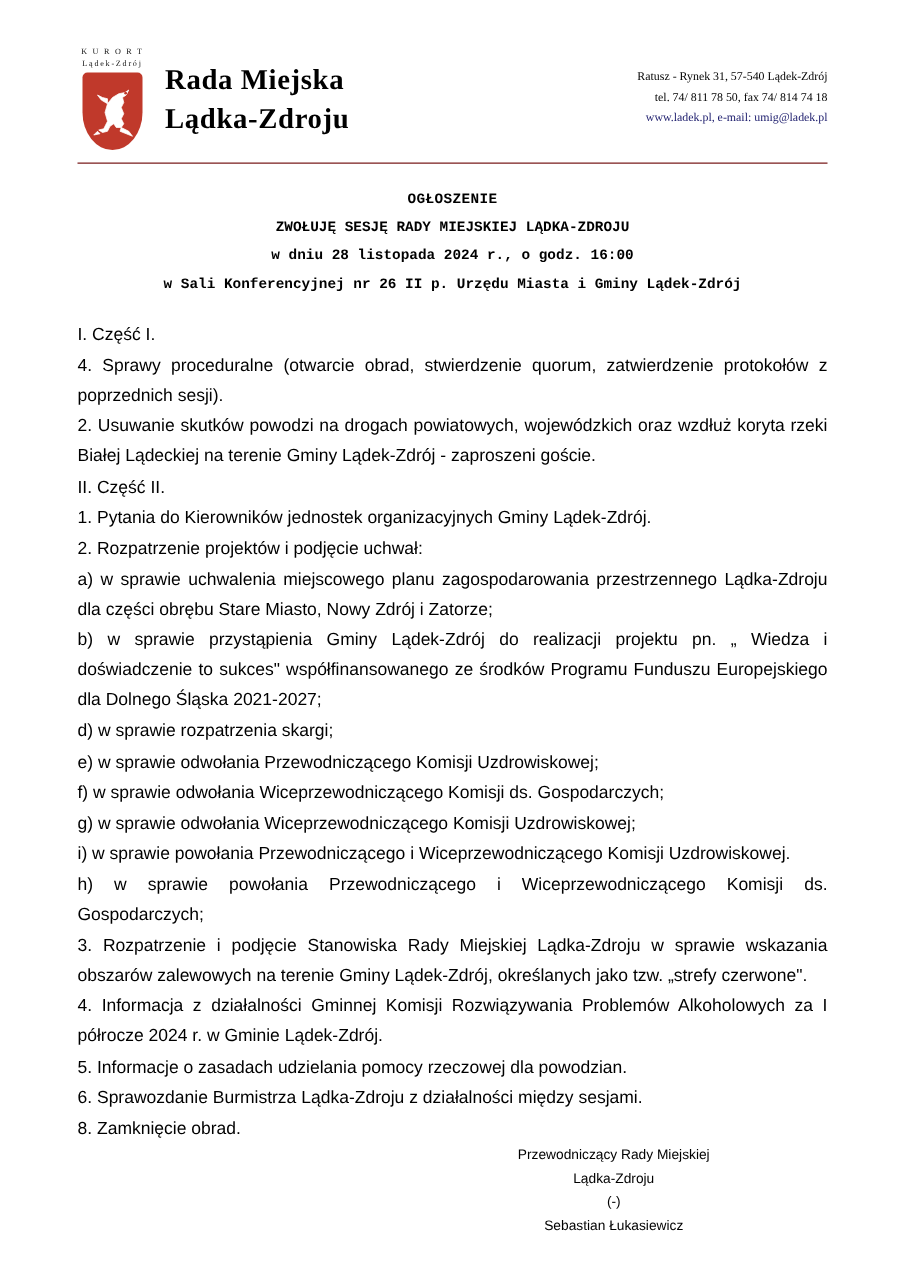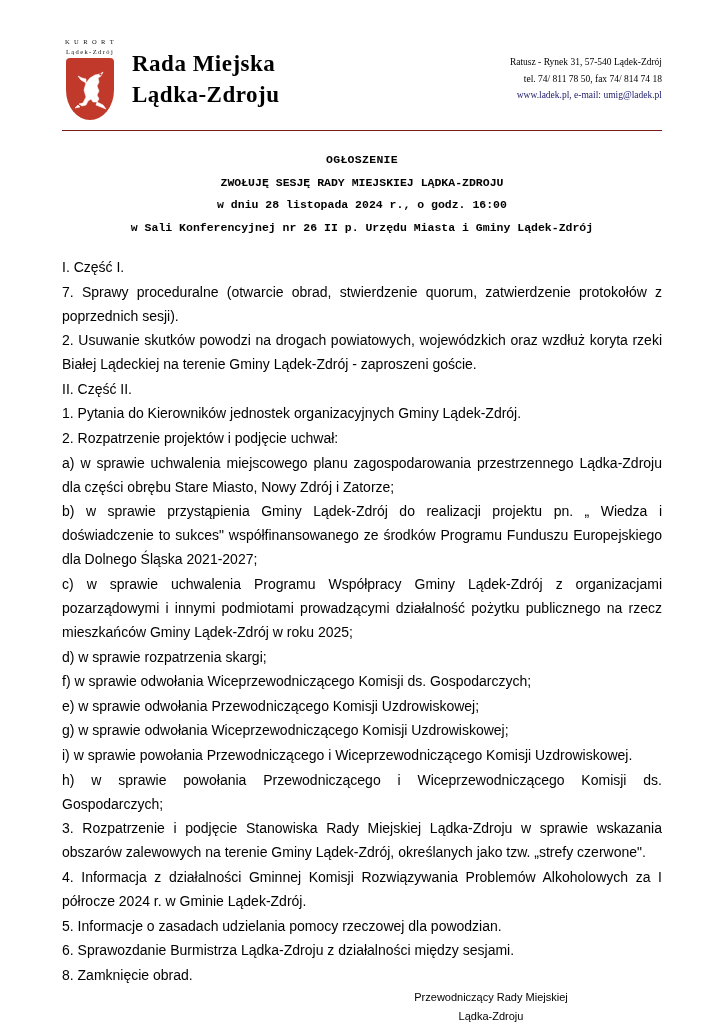--- a/index.html
+++ b/index.html
@@ -162,31 +162,30 @@
 
   <div class="title-block">
     <div class="t1">OGŁOSZENIE</div>
     <div>ZWOŁUJĘ SESJĘ RADY MIEJSKIEJ LĄDKA-ZDROJU</div>
     <div>w dniu 28 listopada 2024 r., o godz. 16:00</div>
     <div>w Sali Konferencyjnej nr 26 II p. Urzędu Miasta i Gminy Lądek-Zdrój</div>
   </div>
 
   <div class="body-text">
     <p class="p-justify">I. Część I.</p>
-    <p class="p-justify">7. Sprawy proceduralne (otwarcie obrad, stwierdzenie quorum, zatwierdzenie protokołów z poprzednich sesji).</p>
+    <p class="p-justify">4. Sprawy proceduralne (otwarcie obrad, stwierdzenie quorum, zatwierdzenie protokołów z poprzednich sesji).</p>
     <p class="p-justify">2. Usuwanie skutków powodzi na drogach powiatowych, wojewódzkich oraz wzdłuż koryta rzeki Białej Lądeckiej na terenie Gminy Lądek-Zdrój - zaproszeni goście.</p>
     <p class="p-justify">II. Część II.</p>
     <p class="p-justify">1. Pytania do Kierowników jednostek organizacyjnych Gminy Lądek-Zdrój.</p>
     <p class="p-justify">2. Rozpatrzenie projektów i podjęcie uchwał:</p>
     <p class="p-justify">a) w sprawie uchwalenia miejscowego planu zagospodarowania przestrzennego Lądka-Zdroju dla części obrębu Stare Miasto, Nowy Zdrój i Zatorze;</p>
     <p class="p-justify">b) w sprawie przystąpienia Gminy Lądek-Zdrój do realizacji projektu pn. „ Wiedza i doświadczenie to sukces" współfinansowanego ze środków Programu Funduszu Europejskiego dla Dolnego Śląska 2021-2027;</p>
-    <p class="p-justify">c) w sprawie uchwalenia Programu Współpracy Gminy Lądek-Zdrój z organizacjami pozarządowymi i innymi podmiotami prowadzącymi działalność pożytku publicznego na rzecz mieszkańców Gminy Lądek-Zdrój w roku 2025;</p>
     <p class="p-justify">d) w sprawie rozpatrzenia skargi;</p>
+    <p class="p-justify">e) w sprawie odwołania Przewodniczącego Komisji Uzdrowiskowej;</p>
     <p class="p-justify">f) w sprawie odwołania Wiceprzewodniczącego Komisji ds. Gospodarczych;</p>
-    <p class="p-justify">e) w sprawie odwołania Przewodniczącego Komisji Uzdrowiskowej;</p>
     <p class="p-justify">g) w sprawie odwołania Wiceprzewodniczącego Komisji Uzdrowiskowej;</p>
     <p class="p-justify">i) w sprawie powołania Przewodniczącego i Wiceprzewodniczącego Komisji Uzdrowiskowej.</p>
     <p class="p-justify">h) w sprawie powołania Przewodniczącego i Wiceprzewodniczącego Komisji ds. Gospodarczych;</p>
     <p class="p-justify">3. Rozpatrzenie i podjęcie Stanowiska Rady Miejskiej Lądka-Zdroju w sprawie wskazania obszarów zalewowych na terenie Gminy Lądek-Zdrój, określanych jako tzw. „strefy czerwone".</p>
     <p class="p-justify">4. Informacja z działalności Gminnej Komisji Rozwiązywania Problemów Alkoholowych za I półrocze 2024 r. w Gminie Lądek-Zdrój.</p>
     <p class="p-justify">5. Informacje o zasadach udzielania pomocy rzeczowej dla powodzian.</p>
     <p class="p-justify">6. Sprawozdanie Burmistrza Lądka-Zdroju z działalności między sesjami.</p>
     <p class="p-justify">8. Zamknięcie obrad.</p>
   </div>
 

